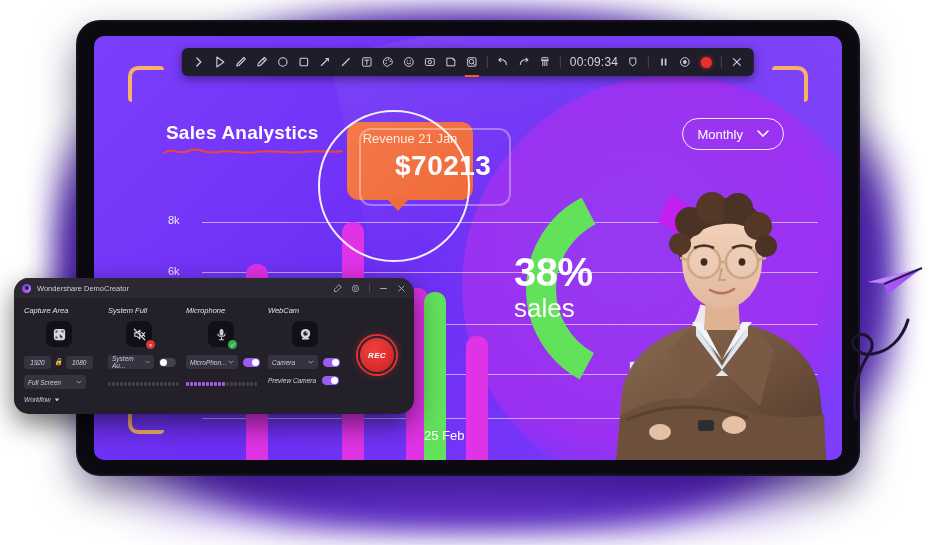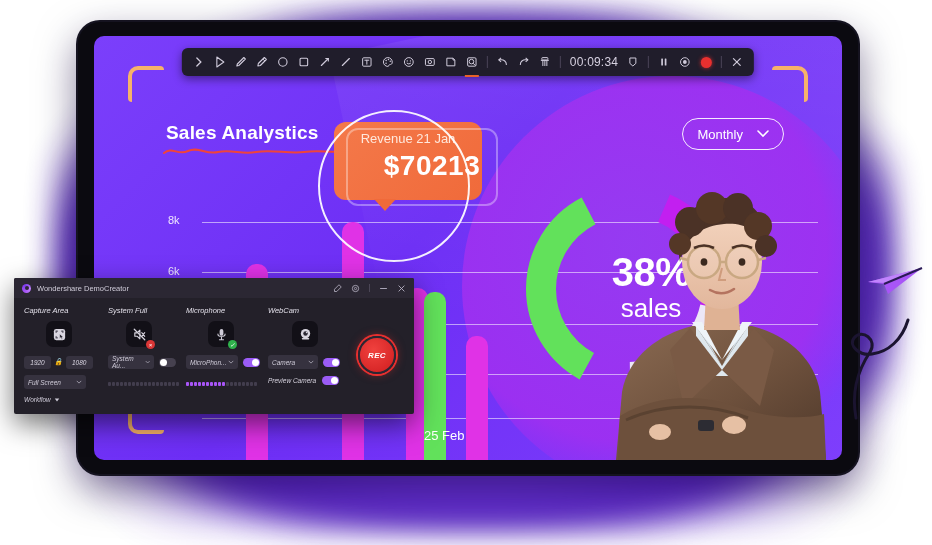--- a/index.html
+++ b/index.html
@@ -92,21 +92,21 @@
   .gl-2 { top: 236px; }
   .gl-3 { top: 288px; }
   .gl-4 { top: 338px; }
   .gl-5 { top: 382px; }
 
   .bar { position: absolute; border-radius: 10px 10px 0 0; bottom: 0; }
   .xlab { position: absolute; color: #fff; font-size: 13px; }
 
   
   .tooltip {
-    position: absolute; left: 240px; top: 86px; width: 148px; height: 78px;
+    position: absolute; left: 253px; top: 86px; width: 126px; height: 78px;
     background: linear-gradient(135deg, #f4794a 0%, #f06a3a 100%);
     border-radius: 12px; z-index: 8; text-decoration: underline;
   }
   .tooltip .tip-shadow {
     position: absolute; left: 12px; top: 6px; width: 152px; height: 78px;
     border-radius: 12px; border: 2px solid rgba(255,255,255,.35); z-index: -1;
   }
   .tip-label { position: absolute; left: 0; right: 0; top: 9px; text-align: center; color: #ffe8dc; font-size: 13px; }
   .tip-value { position: absolute; left: 0; right: 0; top: 28px; text-align: center; color: #fff; font-size: 28px; font-weight: bold; letter-spacing: .5px; margin-left: 48px; }
   .tip-tail {
@@ -121,35 +121,35 @@
 
   
   .monthly {
     position: absolute; right: 58px; top: 82px; height: 32px; padding: 0 14px;
     border: 1.5px solid rgba(255,255,255,.9); border-radius: 18px;
     display: flex; align-items: center; gap: 14px; color: #fff; font-size: 13px; cursor: pointer; z-index: 10;
   }
 
   
   .donut { position: absolute; left: 420px; top: 138px; width: 230px; height: 230px; z-index: 5; }
-  .donut-text { position: absolute; left: 442px; top: 216px; width: 230px; text-align: center; z-index: 7; color: #fff; pointer-events: none; }
+  .donut-text { position: absolute; left: 420px; top: 216px; width: 230px; text-align: left; z-index: 7; color: #fff; pointer-events: none; }
   .donut-pct { font-size: 40px; font-weight: bold; letter-spacing: -.5px; line-height: 1; }
   .donut-sub { font-size: 26px; line-height: 1.1; margin-top: 2px; }
 
   
   .presenter { position: absolute; right: 6px; bottom: 0; width: 230px; height: 290px; z-index: 12; }
 
   
   .plane { position: absolute; left: 866px; top: 264px; z-index: 3; }
   .trail { position: absolute; left: 846px; top: 300px; z-index: 2; }
 
   
   .app {
     position: absolute; left: 14px; top: 278px; width: 400px; height: 136px;
-    background: #232029; border-radius: 2px; z-index: 40;
+    background: #232029; border-radius: 15px; z-index: 40;
     box-shadow: 0 10px 28px rgba(0,0,0,.55);
     color: #d8d4e0; overflow: hidden;
   }
   .app-title {
     height: 20px; background: #2b2733; display: flex; align-items: center;
     padding: 0 8px; gap: 6px; font-size: 7.5px; color: #cfcbd8;
   }
   .logo-c {
     width: 9px; height: 9px; border-radius: 50%;
     background: conic-gradient(from 200deg, #a855f7, #7c3aed 40%, #c084fc 70%, #a855f7);

